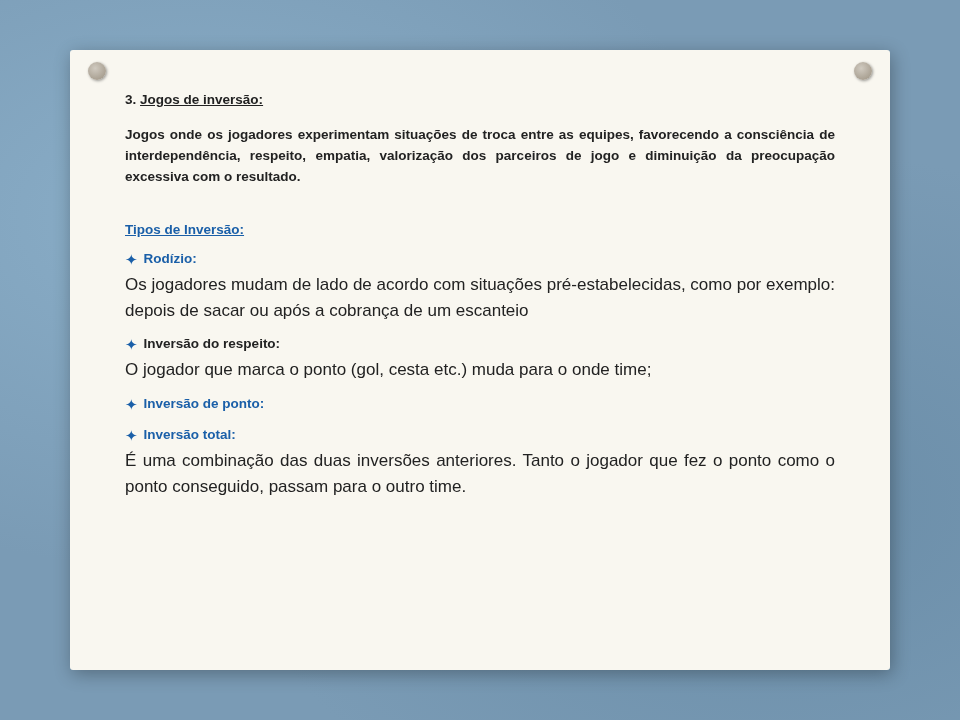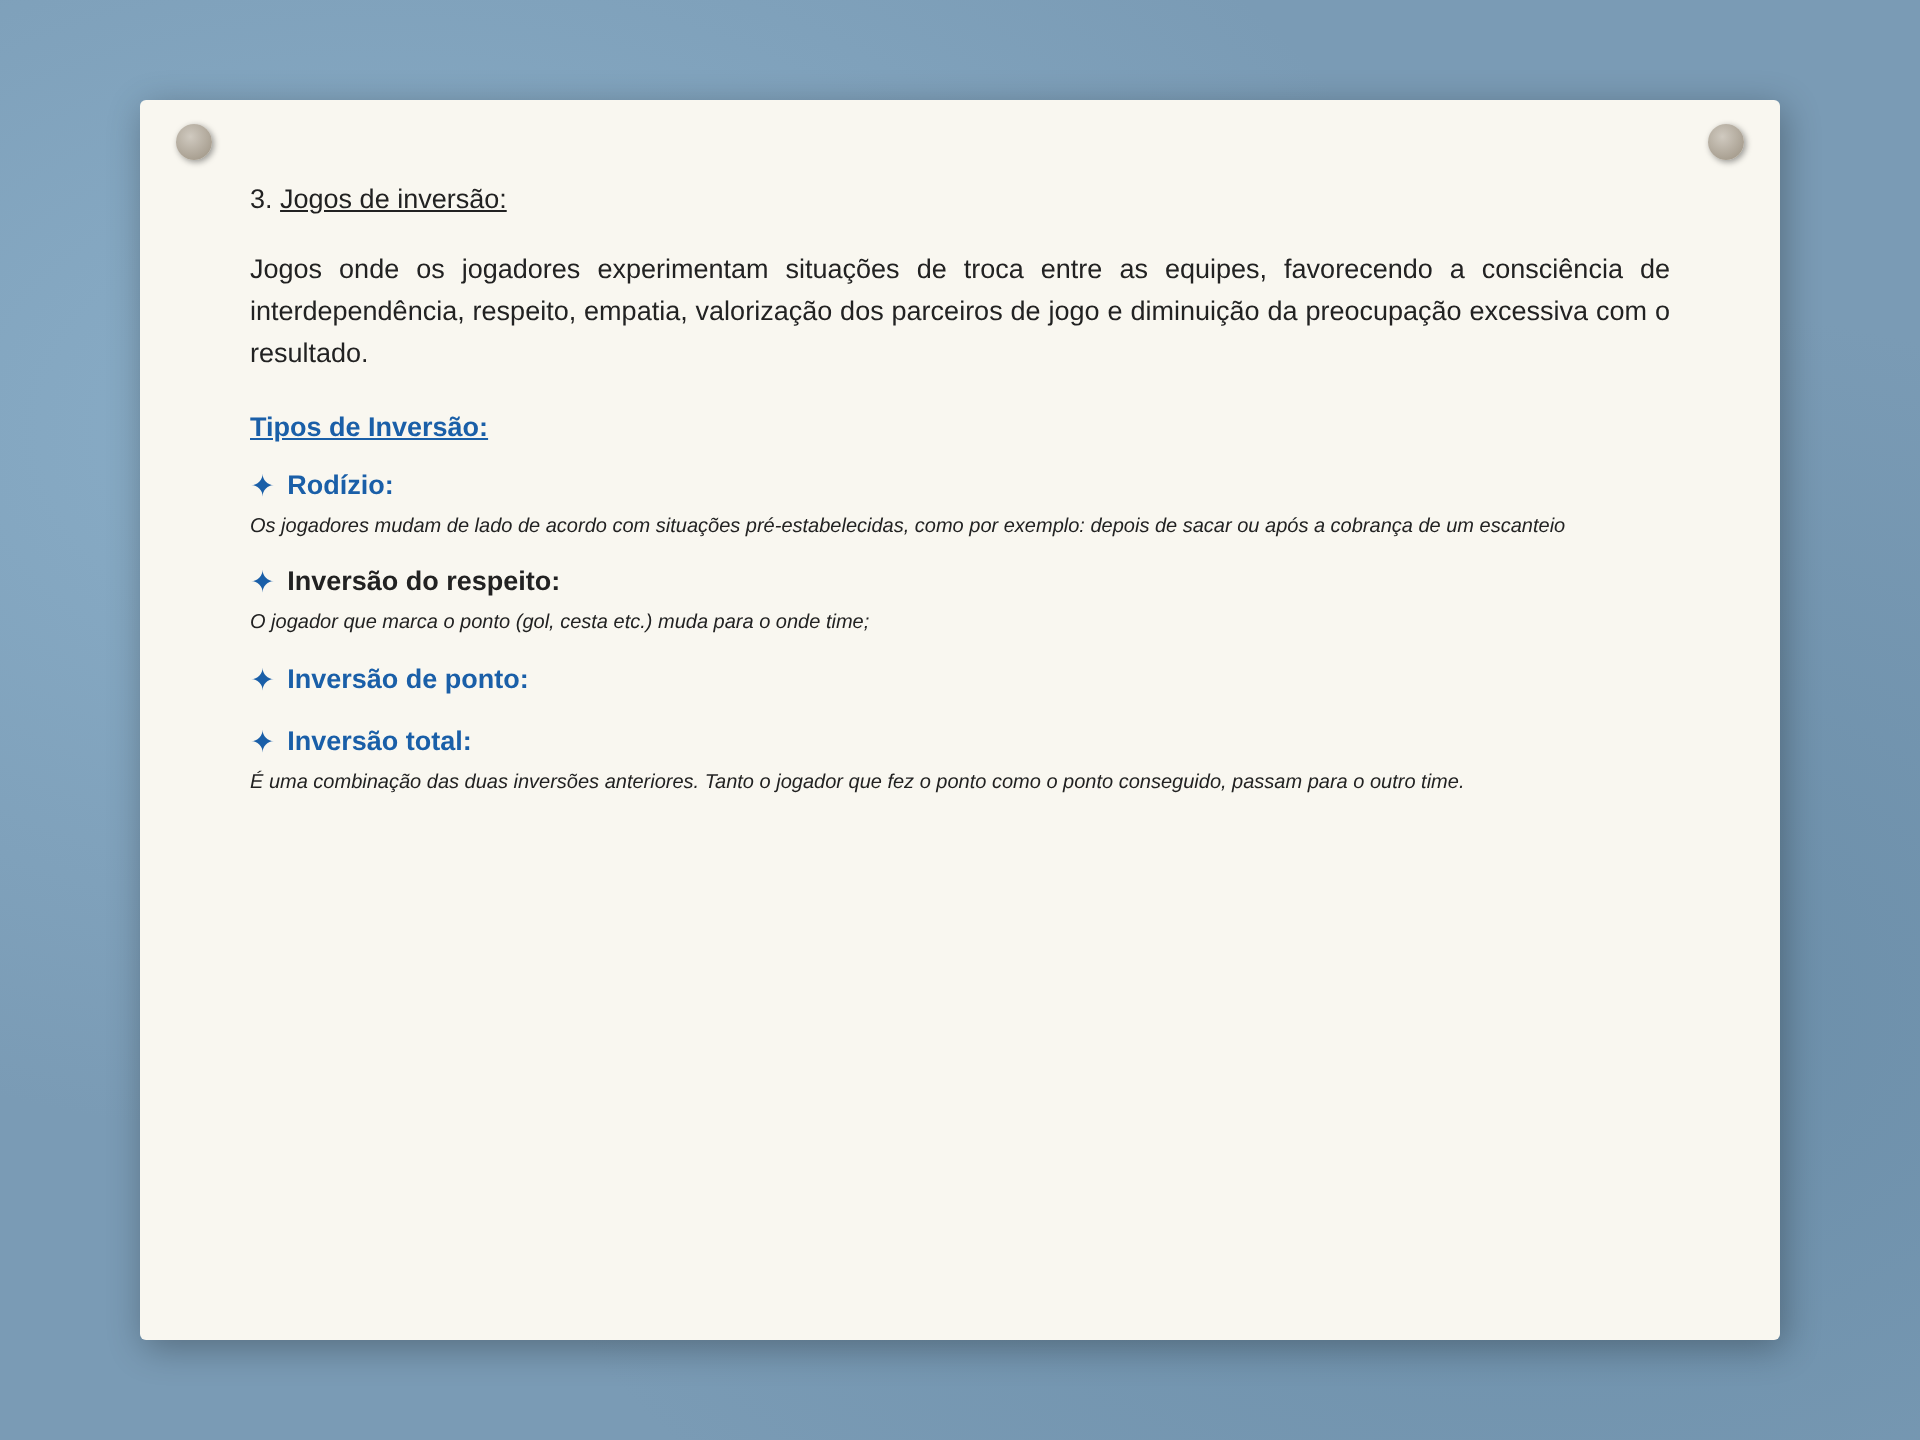--- a/index.html
+++ b/index.html
@@ -46,24 +46,25 @@
       line-height: 1.55;
     }
 
     .underline {
       text-decoration: underline;
     }
 
     .paragraph {
       text-align: justify;
       margin-bottom: 14px;
+      font-weight: bold;
     }
 
     .tipos-section {
-      margin-top: 16px;
+      margin-top: 32px;
     }
 
     .tipos-title {
       color: #1a5fa8;
       font-weight: bold;
       text-decoration: underline;
       margin-bottom: 8px;
     }
 
     .item-block {
@@ -91,23 +92,22 @@
     }
 
     .item-label-black {
       color: #222;
       font-weight: bold;
       font-size: 13.5px;
     }
 
     .item-text {
       text-align: justify;
-      font-size: 10px;
+      font-size: 17px;
       line-height: 1.55;
-      font-style: italic;
     }
   </style>
 </head>
 <body>
 
 <div class="paper">
   <div class="tack tack-tl"></div>
   <div class="tack tack-tr"></div>
 
   <div class="content">

